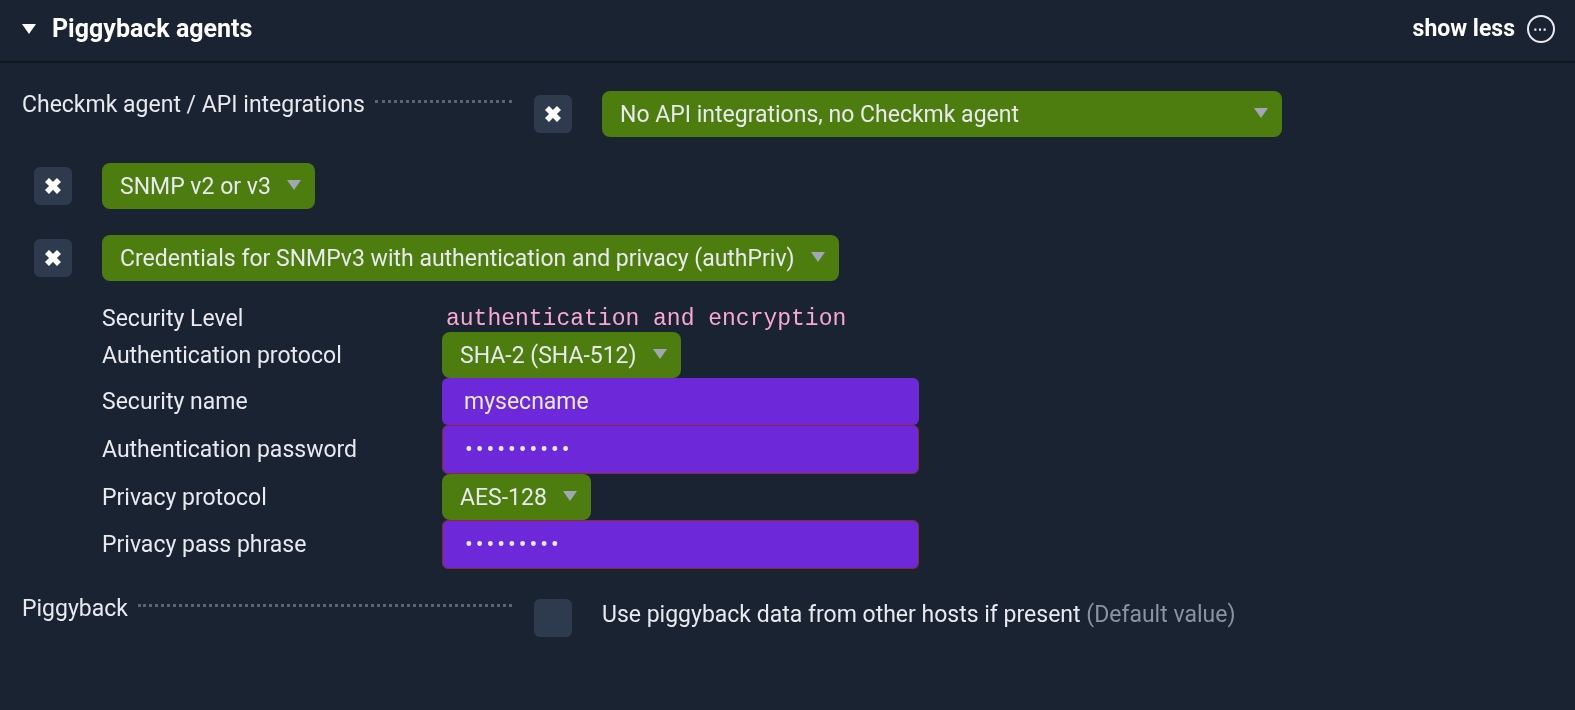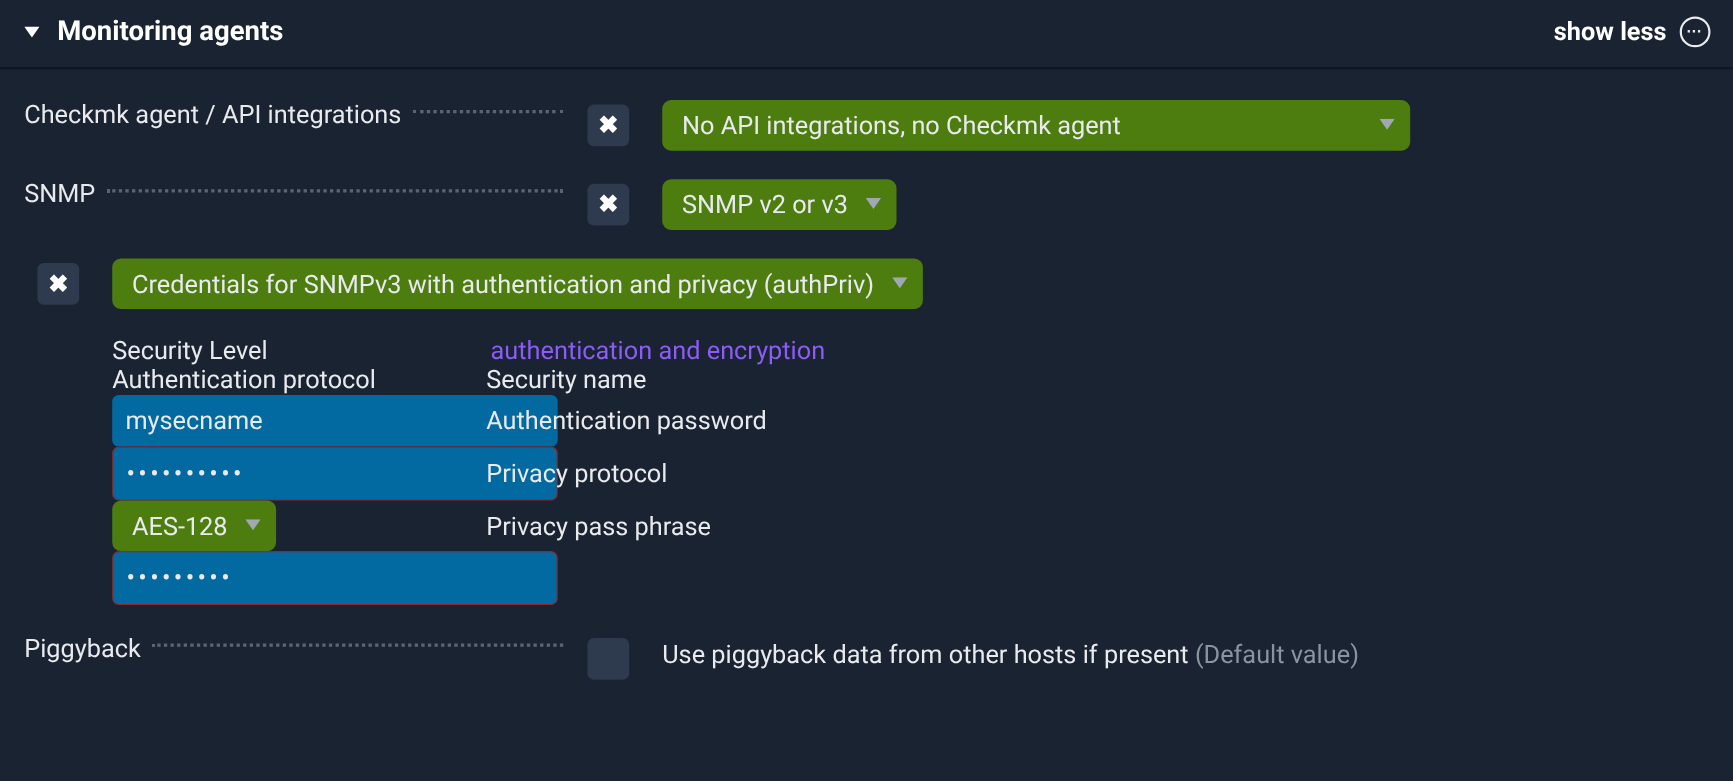--- a/index.html
+++ b/index.html
@@ -136,52 +136,52 @@
     font-size: 12px;
     color: #a0a8b4;
   }
   .sub-grid {
     margin-top: 24px;
     display: grid;
     grid-template-columns: 340px auto;
     align-items: center;
   }
   .sub-label { color: #e8eaed; }
-  .sub-value-text { color: #8b5cf6; padding-left: 4px; }
+  .sub-value-text { color: #f9a8d4; padding-left: 4px; font-family: Liberation Mono, monospace; }
   .text-input, .pw-input {
-    background: #0369a1;
+    background: #6d28d9;
     border: none;
     border-radius: 6px;
-    padding: 10px 12px;
+    padding: 10px 22px;
     color: #e8eaed;
     font-size: 23px;
     font-family: inherit;
     min-height: 46px;
-    width: 405px;
+    width: 477px;
   }
   .pw-input {
     border: 1.5px solid #8b2a2a;
     letter-spacing: 3px;
   }
   .pw-input::placeholder, .text-input::placeholder { color: #e8eaed; }
   .inline-text { color: #e8eaed; }
   .muted { color: #8a93a0; }
   .static-line { padding-top: 6px; }
 </style>
 </head>
 <body>
 
 <div class="section-header">
   <div class="section-title-wrap">
     <span class="toggle-icon">
       <svg width="14" height="10" viewBox="0 0 14 10">
           <polygon points="0,0 14,0 7,10" fill="#ffffff"></polygon>
         </svg>
     </span>
-    <span class="section-title">Monitoring agents</span>
+    <span class="section-title">Piggyback agents</span>
   </div>
   <div class="show-less-wrap">
     <span class="show-less-text">show less</span>
     <span class="more-icon">⋯</span>
   </div>
 </div>
 
 <div class="form-body">
 
   <div class="row">
@@ -200,24 +200,20 @@
         <span class="caret">
           <svg width="14" height="10" viewBox="0 0 14 10">
               <polygon points="0,0 14,0 7,10" fill="#a0a8b4"></polygon>
             </svg>
         </span>
       </div>
     </div>
   </div>
 
   <div class="row">
-    <div class="label-col">
-      <span class="label-text">SNMP</span>
-      <span class="dots"></span>
-    </div>
     <div class="reset-col">
       <div class="reset-btn">
         <span class="x-icon">✖</span>
       </div>
     </div>
     <div class="value-col">
       <div class="select">
         <span>SNMP v2 or v3</span>
         <span class="caret">
           <svg width="14" height="10" viewBox="0 0 14 10">
@@ -242,20 +238,30 @@
               <polygon points="0,0 14,0 7,10" fill="#a0a8b4"></polygon>
             </svg>
         </span>
       </div>
 
       <div class="sub-grid">
         <div class="sub-label">Security Level</div>
         <div class="sub-value-text">authentication and encryption</div>
 
         <div class="sub-label">Authentication protocol</div>
+        <div>
+          <div class="select">
+            <span>SHA-2 (SHA-512)</span>
+            <span class="caret">
+              <svg width="14" height="10" viewBox="0 0 14 10">
+                  <polygon points="0,0 14,0 7,10" fill="#a0a8b4"></polygon>
+                </svg>
+            </span>
+          </div>
+        </div>
 
         <div class="sub-label">Security name</div>
         <div>
           <input class="text-input" type="text" value="mysecname" style="">
         </div>
 
         <div class="sub-label">Authentication password</div>
         <div>
           <input class="pw-input" type="text" value="••••••••••" style="">
         </div>

